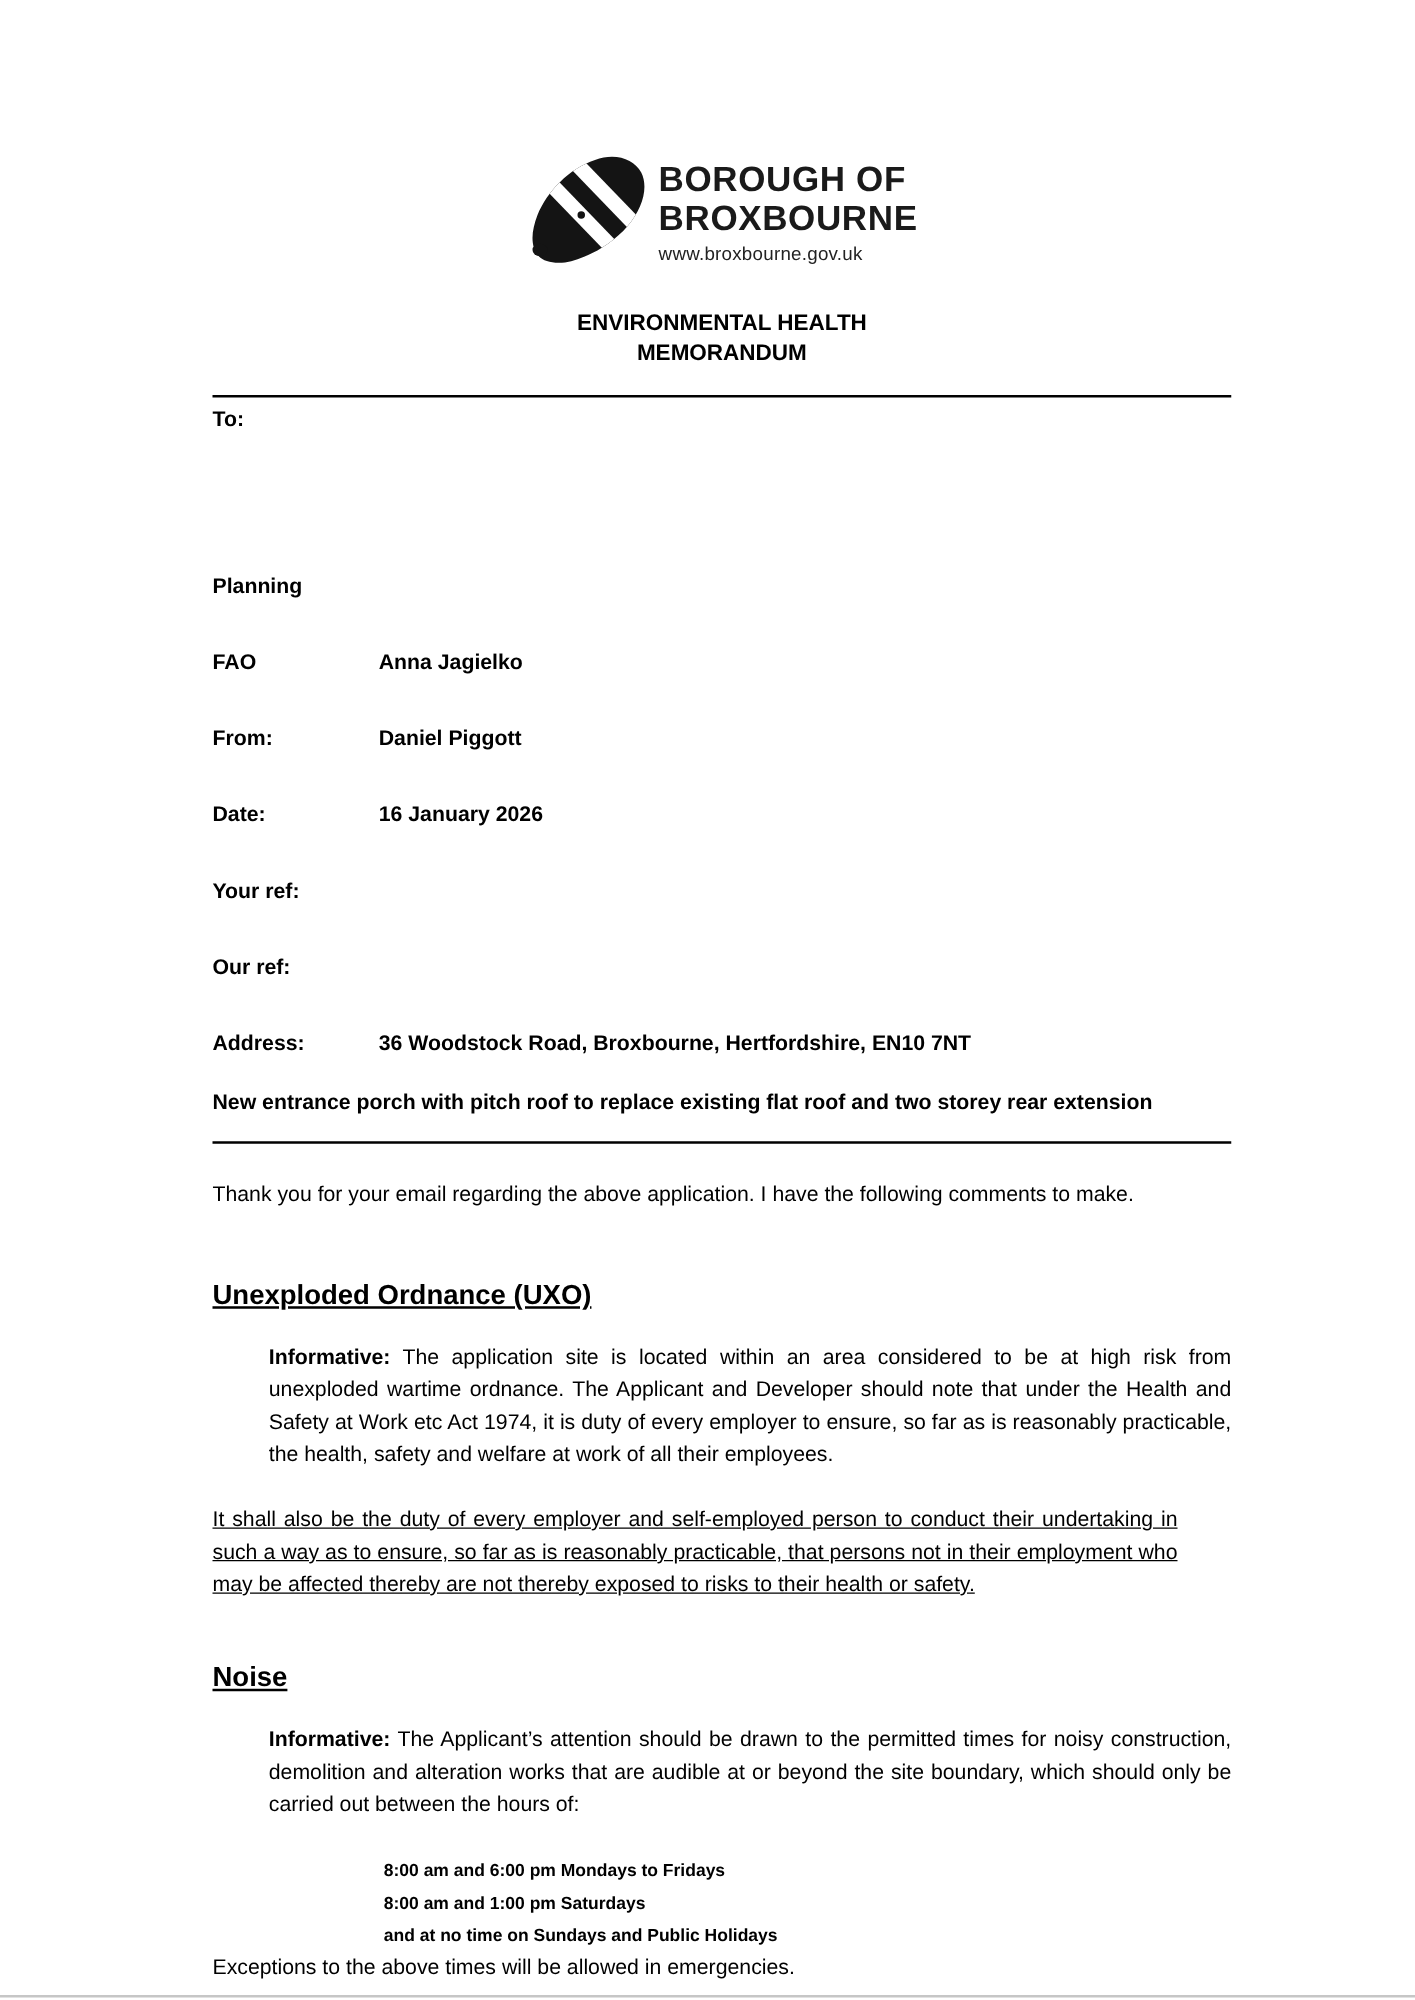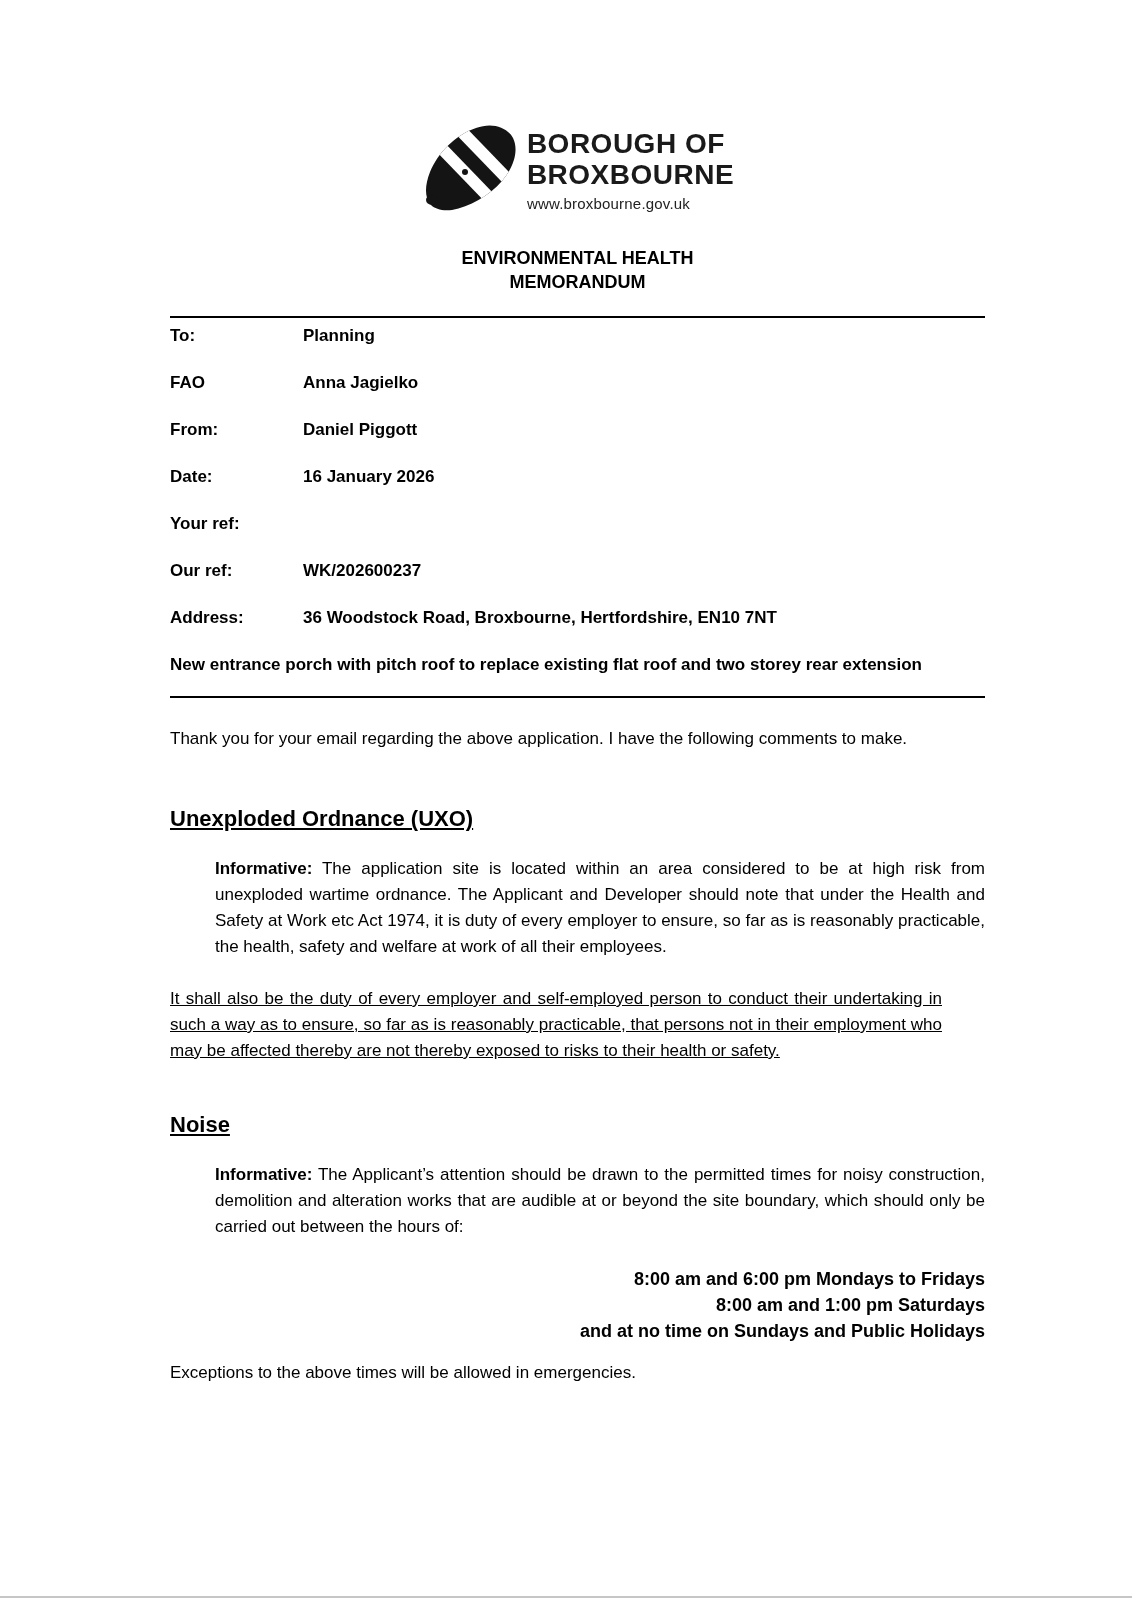--- a/index.html
+++ b/index.html
@@ -53,26 +53,26 @@
 
   
   .memo-head {
     border-top: 2px solid #000;
     border-bottom: 2px solid #000;
     margin-top: 22px;
     padding: 5px 0 18px;
   }
   .memo-row {
     display: flex;
-    margin-top: 21px;
+    margin-top: 35px;
     font-size: 17px;
     line-height: 26px;
     font-weight: bold;
   }
-  .memo-row:first-child { margin-top: 0; }
+  .memo-row:first-child { margin-top: 0; flex-direction: column; }
   .memo-label { flex: 0 0 133px; width: 133px; }
   .memo-value { flex: 1; }
   .memo-proposal {
     margin: 21px 0 0;
     font-size: 17px;
     line-height: 26px;
     font-weight: bold;
     max-width: 790px;
   }
 
@@ -89,25 +89,24 @@
     font-size: 22px;
     line-height: 26px;
     font-weight: bold;
     text-decoration: underline;
     margin: 54px 0 0;
   }
   .section-heading + .para { margin-top: 24px; margin-left: 45px; }
   .para + .para { margin-top: 26px; text-decoration: underline; }
   .section-heading.noise { margin-top: 48px; }
   .times {
-    margin: 26px 0 16px 137px;
-    font-size: 18px;
-    line-height: 26px;
-    font-weight: bold;
-    text-align: right;
+    margin: 26px 0 0 137px;
+    font-size: 14px;
+    line-height: 26px;
+    font-weight: bold;
   }
   .exceptions { }
 
   .page-edge {
     position: absolute;
     left: 0;
     right: 0;
     bottom: 2px;
     height: 2px;
     background: #c6c6c6;
@@ -163,21 +162,20 @@
       </div>
       <div class="memo-row">
         <span class="memo-label">Date:</span>
         <span class="memo-value">16 January 2026</span>
       </div>
       <div class="memo-row">
         <span class="memo-label">Your ref:</span>
       </div>
       <div class="memo-row">
         <span class="memo-label">Our ref:</span>
-        <span class="memo-value">WK/202600237</span>
       </div>
       <div class="memo-row">
         <span class="memo-label">Address:</span>
         <span class="memo-value">36 Woodstock Road, Broxbourne, Hertfordshire, EN10 7NT</span>
       </div>
       <p class="memo-proposal">New entrance porch with pitch roof to replace existing flat roof and two storey rear extension</p>
     </section>
 
     <p class="para intro">Thank you for your email regarding the above application. I have the following comments to make.</p>
 

